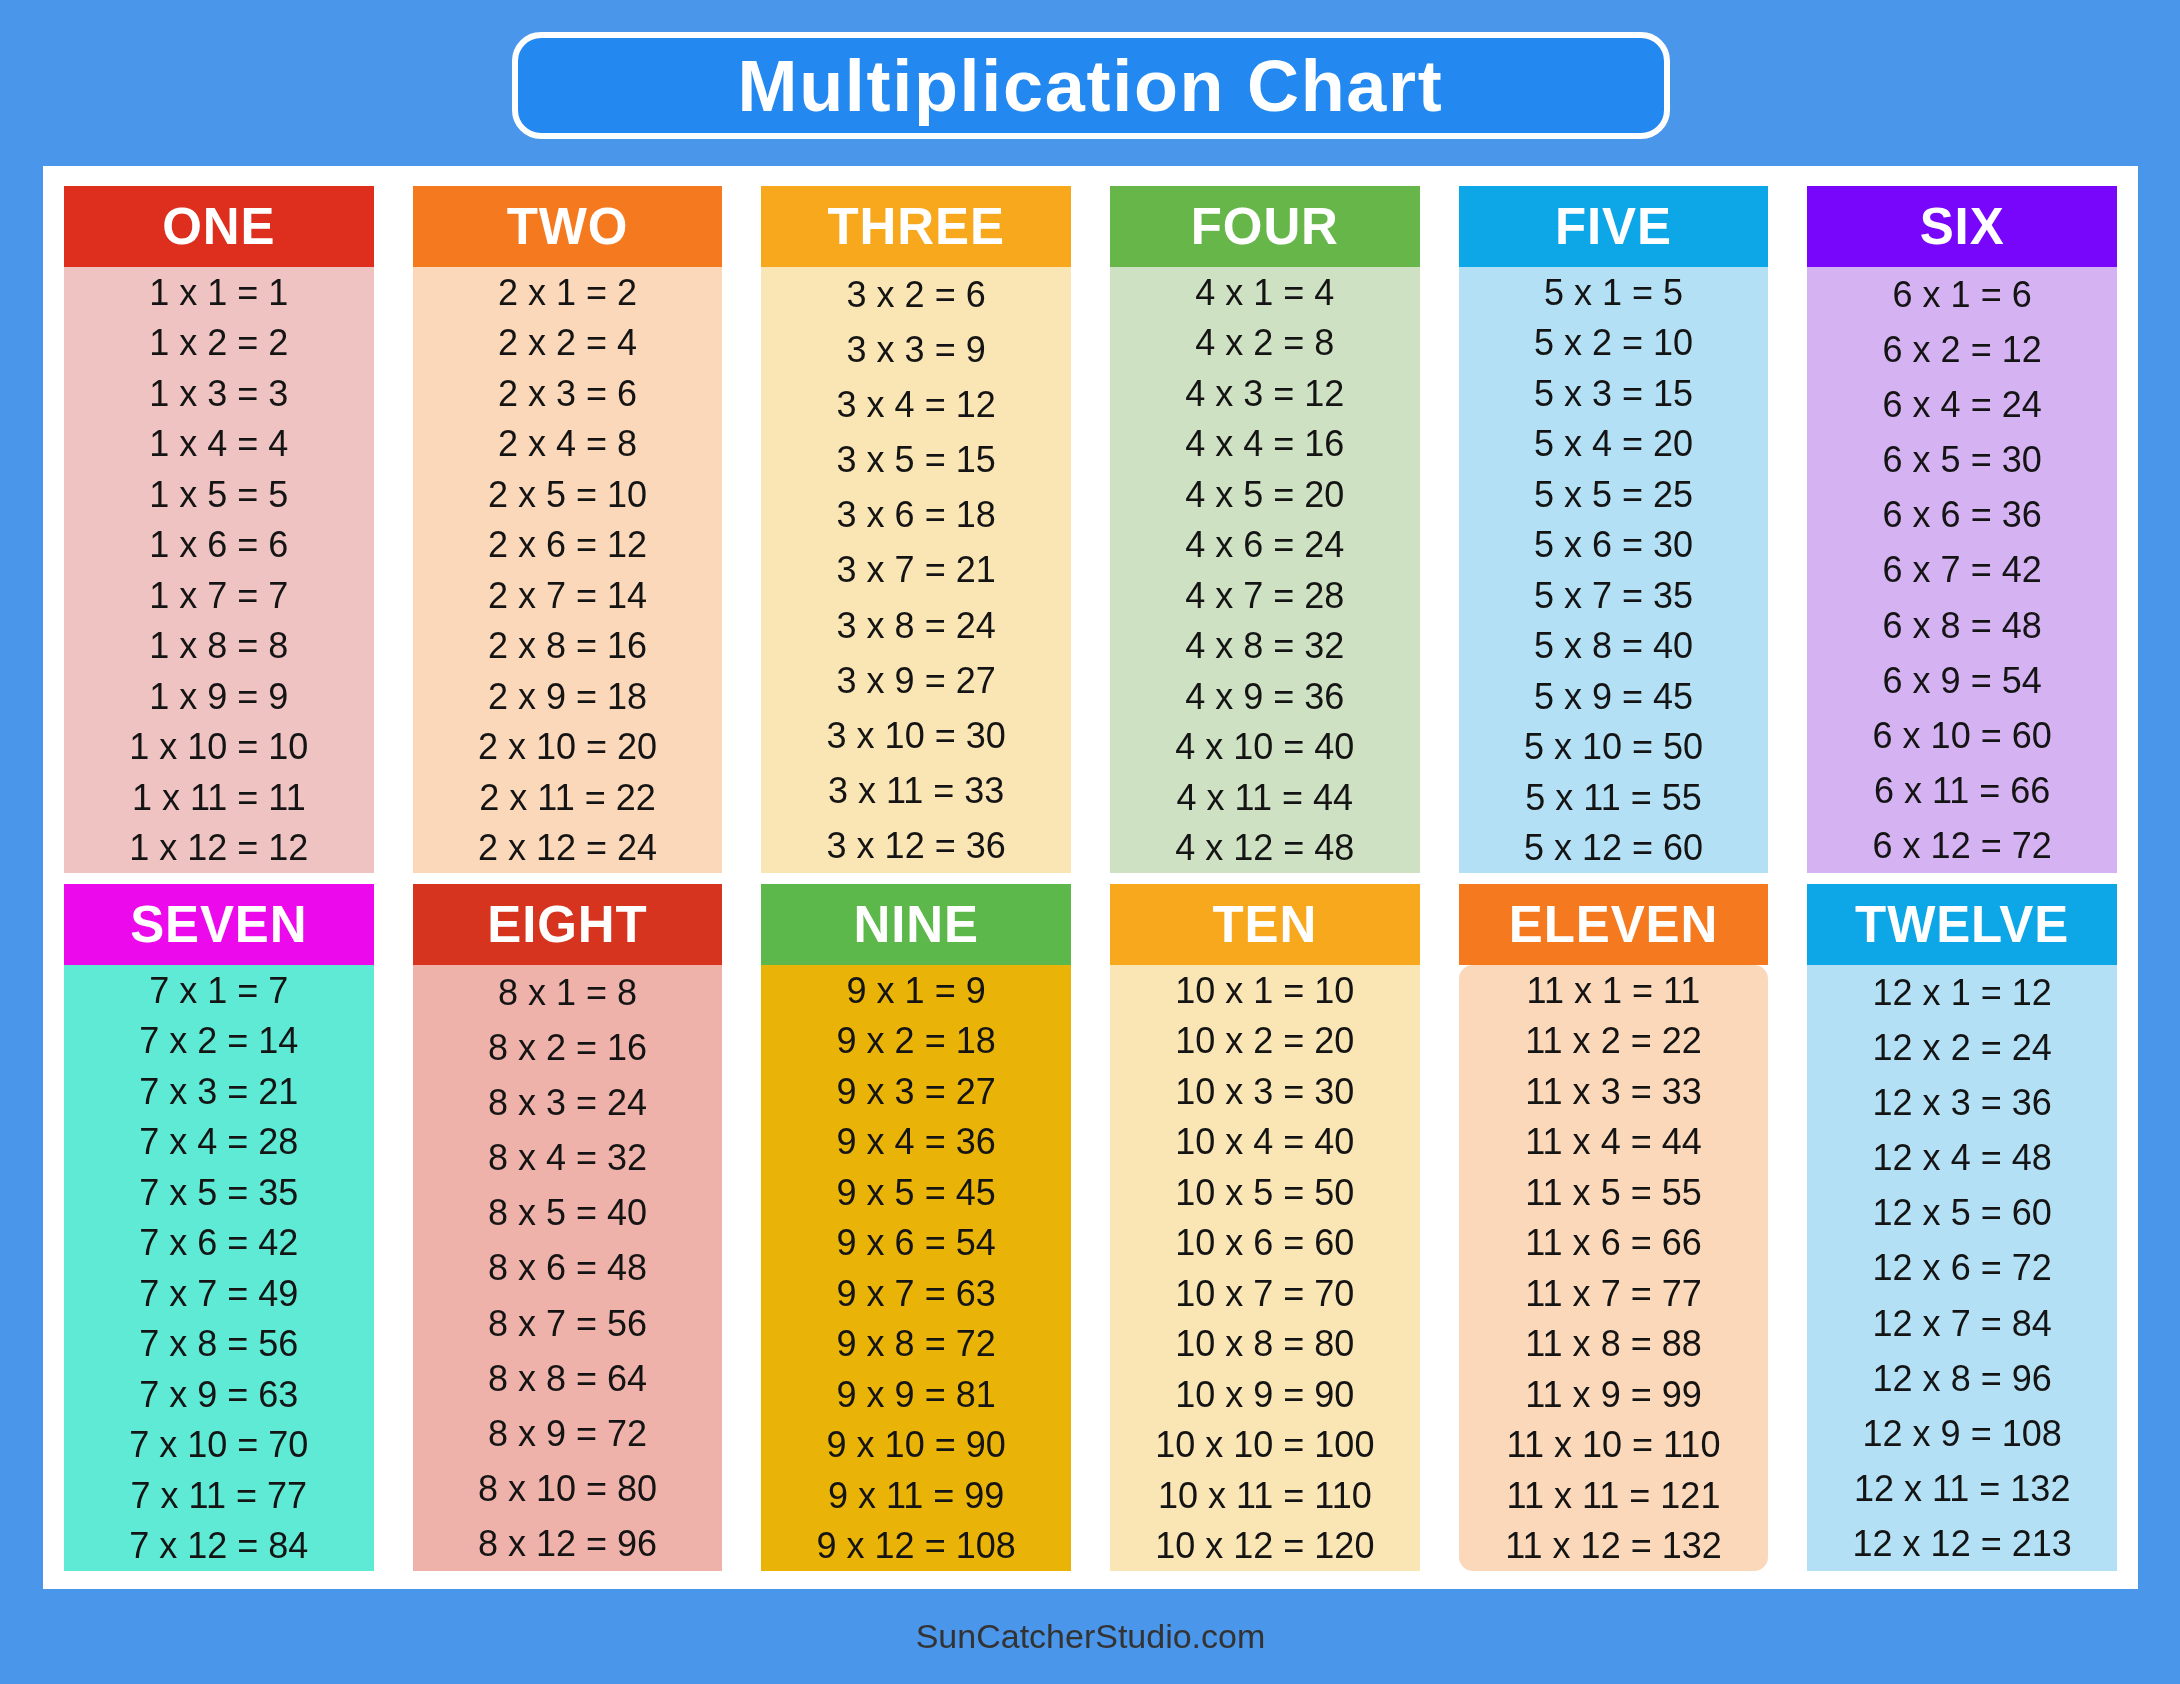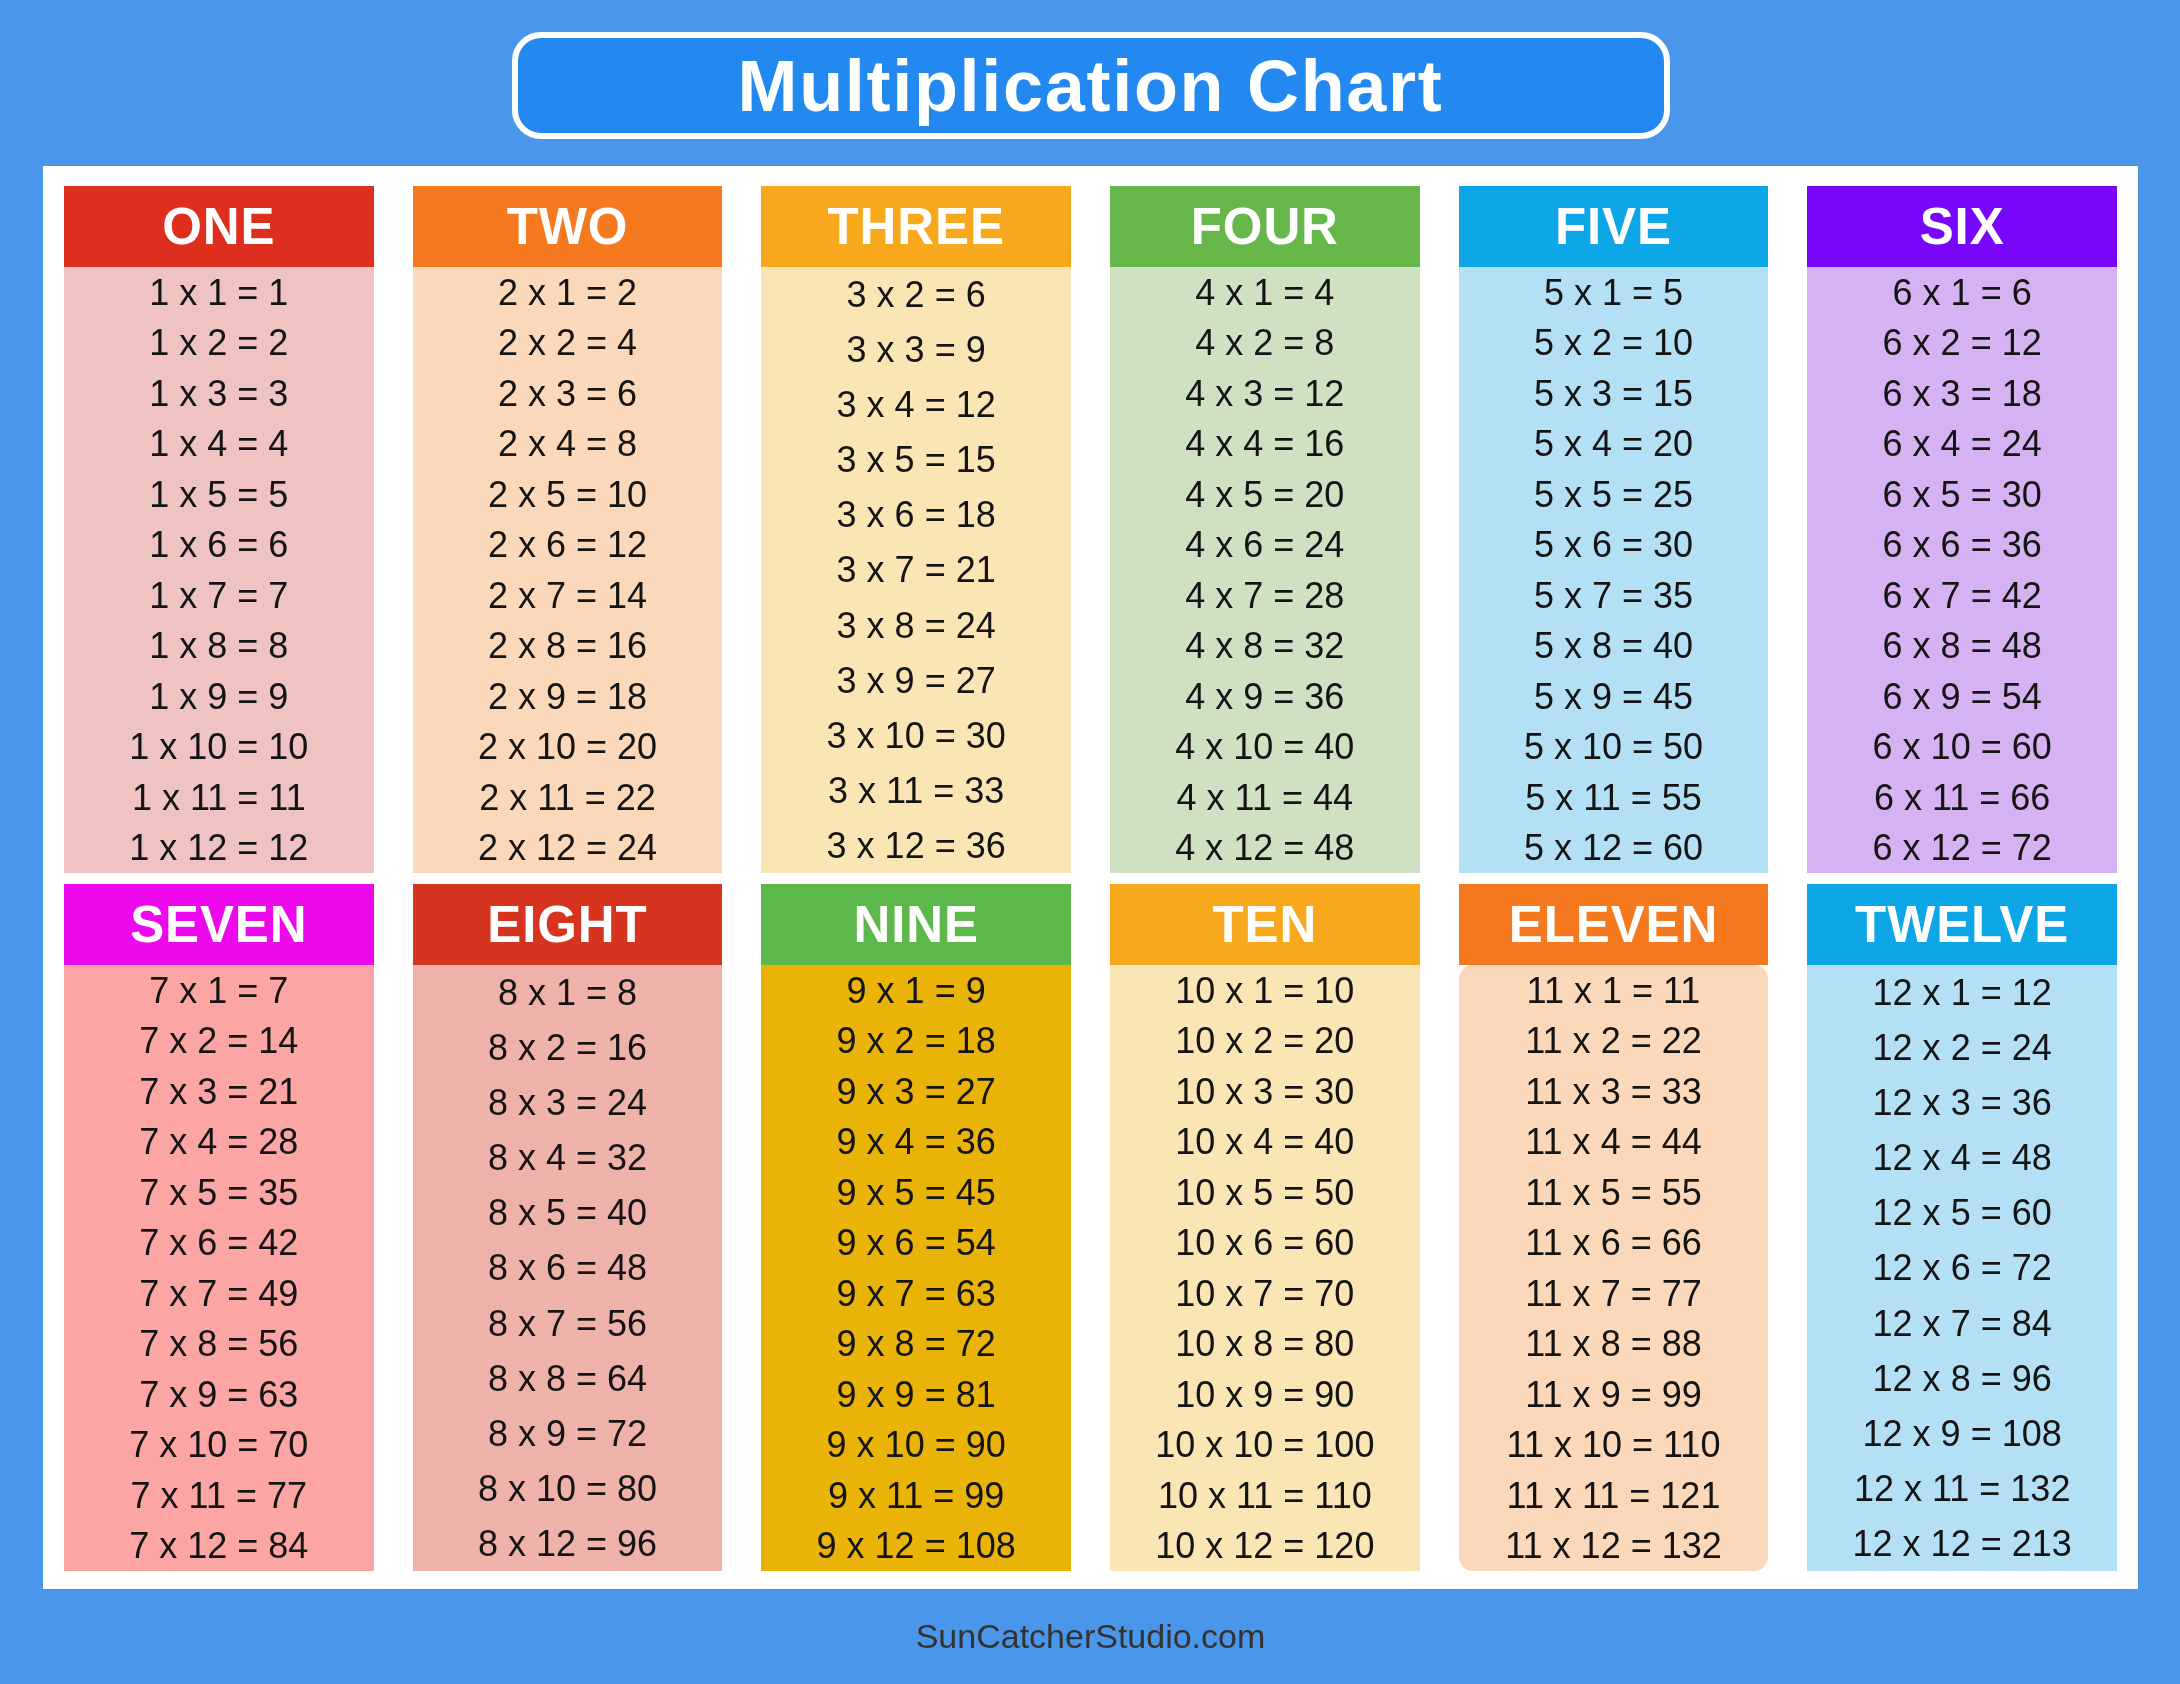--- a/index.html
+++ b/index.html
@@ -170,35 +170,34 @@
             <div class="fact-row">5 x 10 = 50</div>
             <div class="fact-row">5 x 11 = 55</div>
             <div class="fact-row">5 x 12 = 60</div>
           </div>
         </div>
         <div class="col">
           <div class="col-header" style="background: rgb(120, 6, 251);">SIX</div>
           <div class="col-body" style="background: rgb(213, 178, 242);">
             <div class="fact-row">6 x 1 = 6</div>
             <div class="fact-row">6 x 2 = 12</div>
-            <div class="fact-row">6 x 3 = 18</div>
             <div class="fact-row">6 x 4 = 24</div>
             <div class="fact-row">6 x 5 = 30</div>
             <div class="fact-row">6 x 6 = 36</div>
             <div class="fact-row">6 x 7 = 42</div>
             <div class="fact-row">6 x 8 = 48</div>
             <div class="fact-row">6 x 9 = 54</div>
             <div class="fact-row">6 x 10 = 60</div>
             <div class="fact-row">6 x 11 = 66</div>
             <div class="fact-row">6 x 12 = 72</div>
           </div>
         </div>
         <div class="col">
           <div class="col-header" style="background: rgb(236, 10, 236);">SEVEN</div>
-          <div class="col-body" style="background: #fca5a5;">
+          <div class="col-body" style="background: #5eead4;">
             <div class="fact-row">7 x 1 = 7</div>
             <div class="fact-row">7 x 2 = 14</div>
             <div class="fact-row">7 x 3 = 21</div>
             <div class="fact-row">7 x 4 = 28</div>
             <div class="fact-row">7 x 5 = 35</div>
             <div class="fact-row">7 x 6 = 42</div>
             <div class="fact-row">7 x 7 = 49</div>
             <div class="fact-row">7 x 8 = 56</div>
             <div class="fact-row">7 x 9 = 63</div>
             <div class="fact-row">7 x 10 = 70</div>

